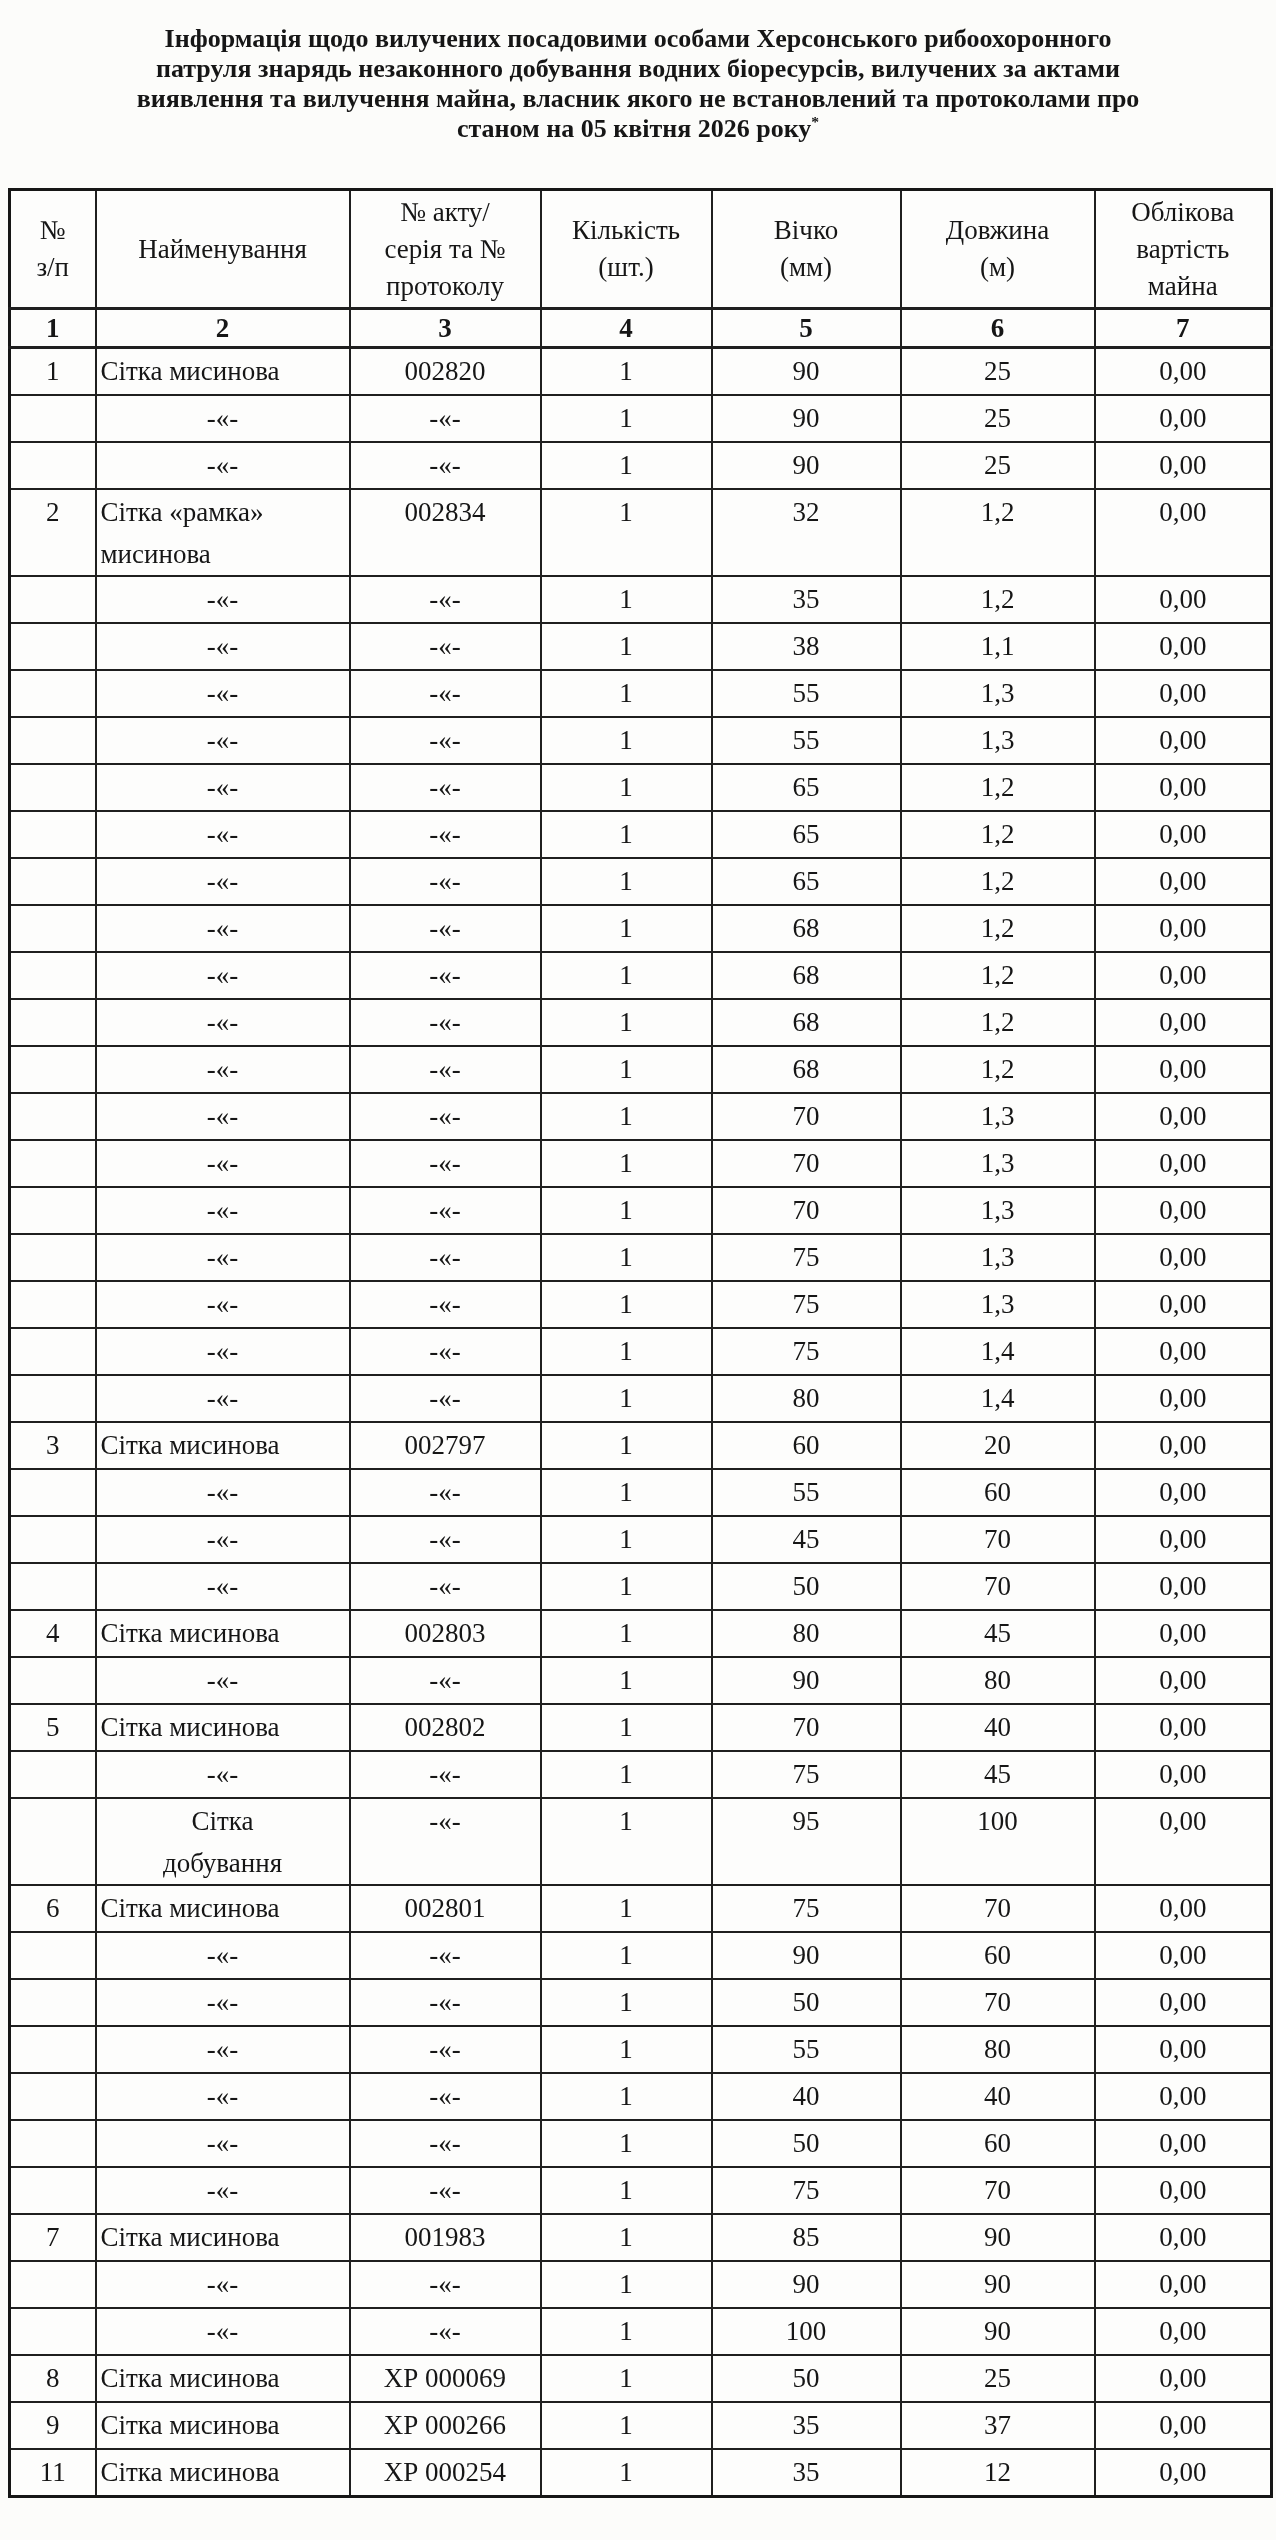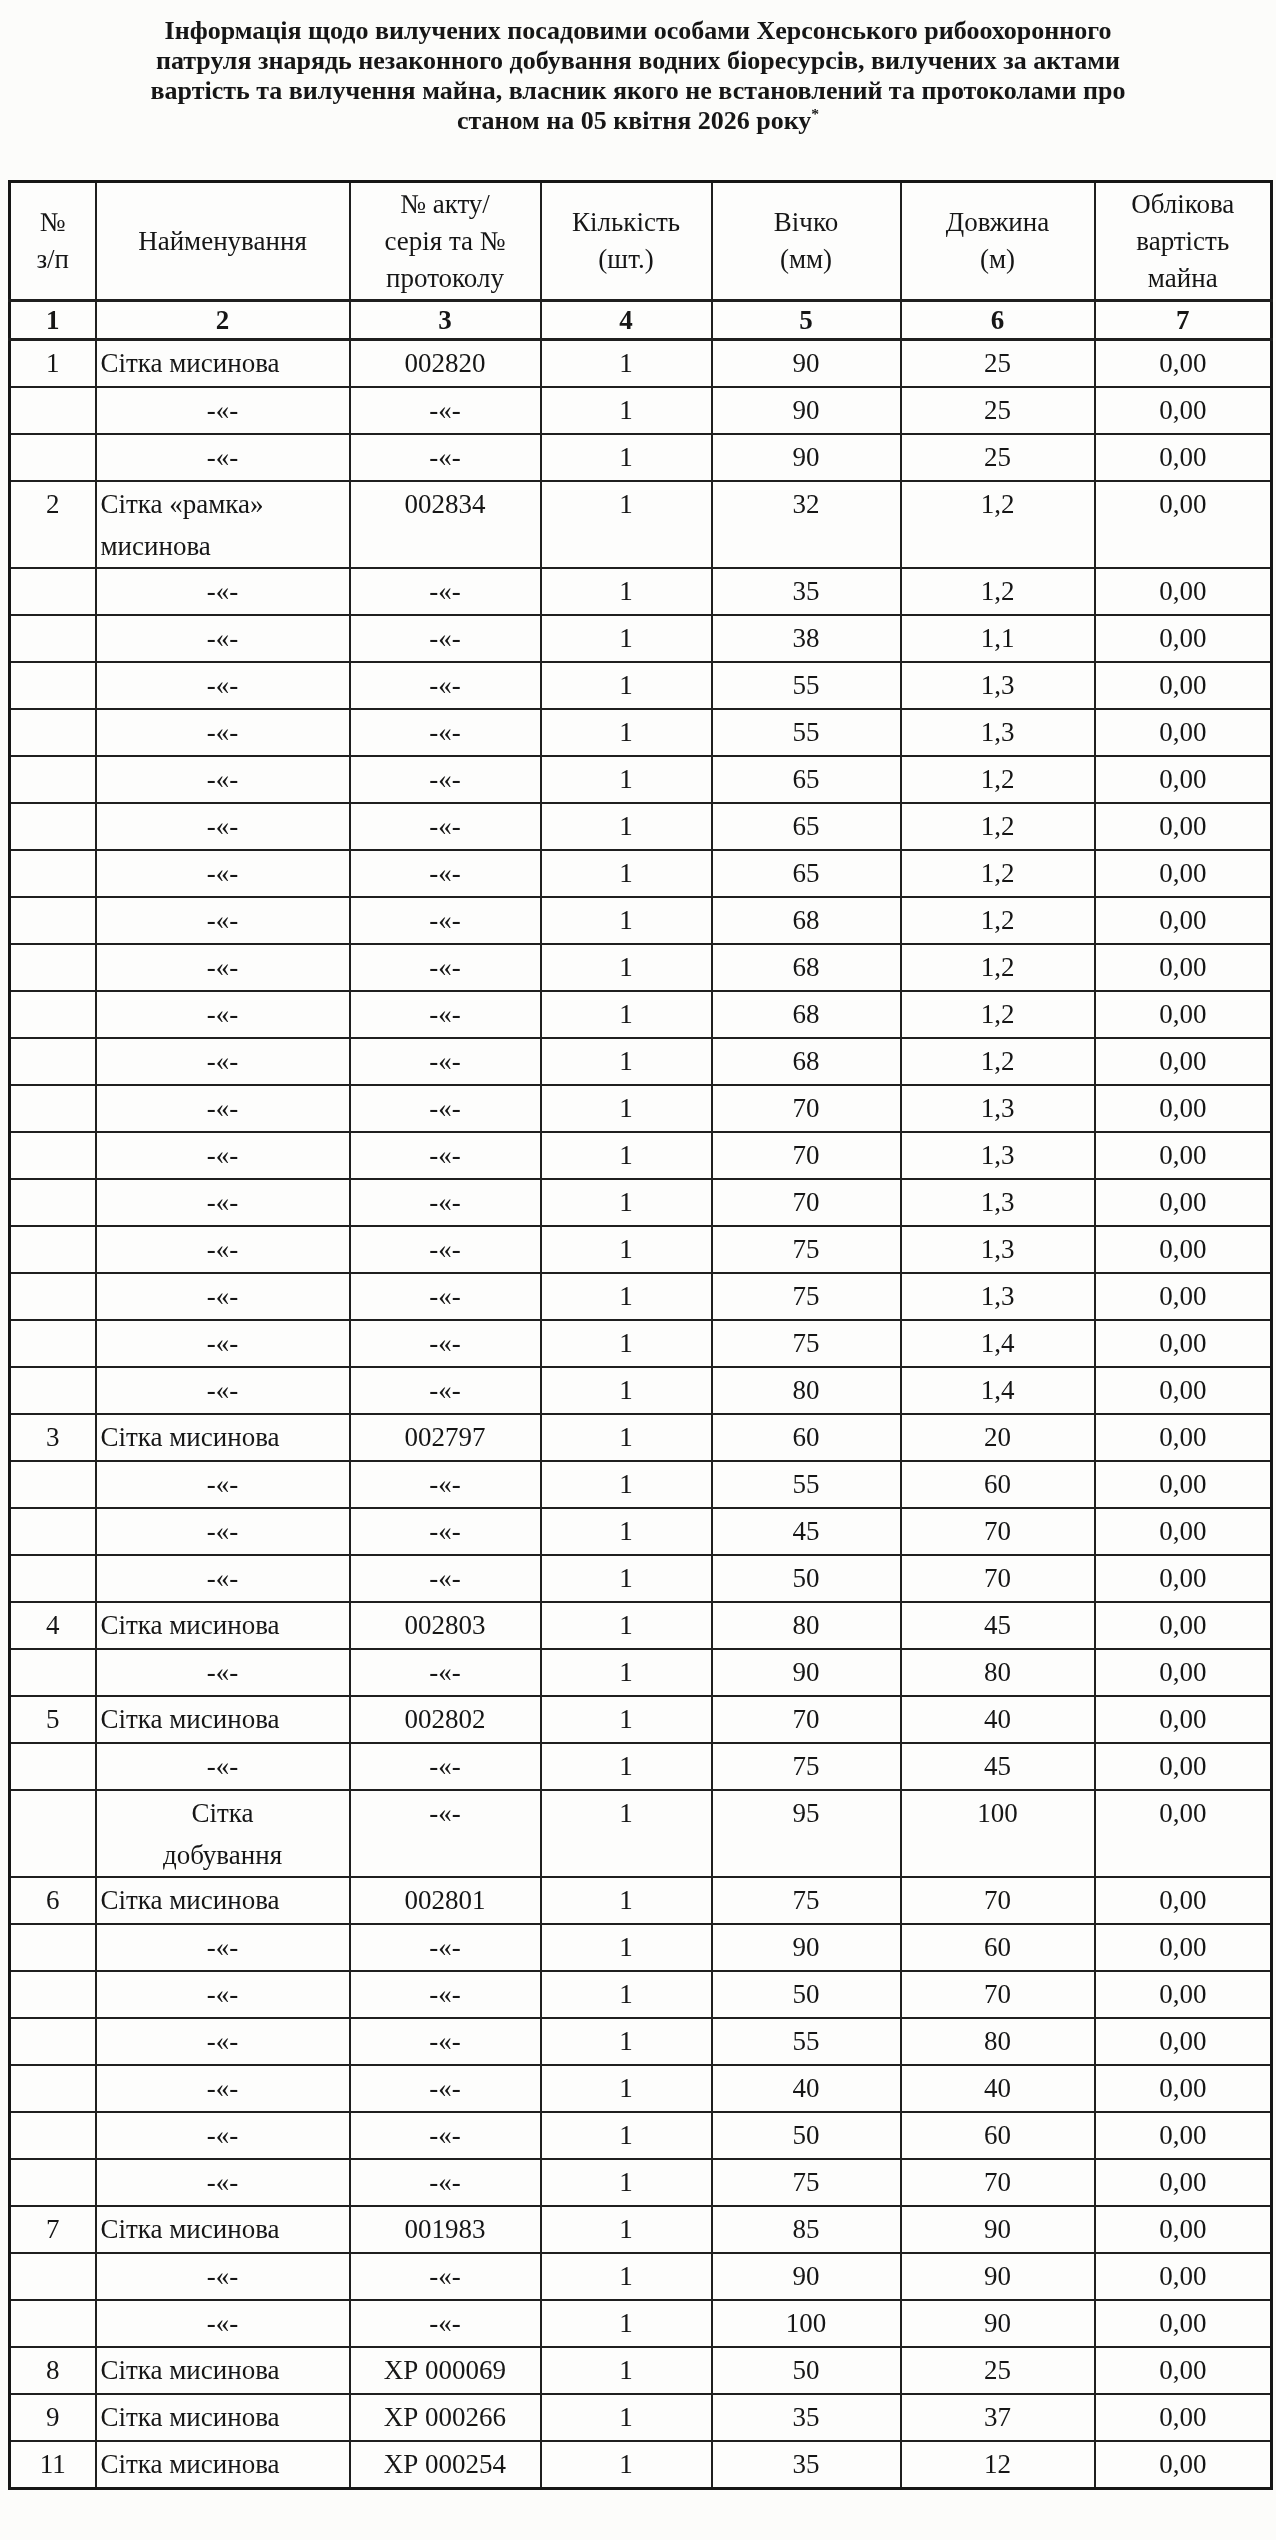--- a/index.html
+++ b/index.html
@@ -10,21 +10,21 @@
     font-family: "Liberation Serif", serif;
   }
   .page {
     width: 1276px;
     min-height: 2540px;
     box-sizing: border-box;
     padding-top: 8px;
   }
   .doc-title {
     width: 1120px;
-    margin: 8px auto;
+    margin: 16px auto;
     text-align: center;
     font-weight: bold;
     font-size: 26px;
     line-height: 30px;
   }
   .title-line { white-space: nowrap; }
   .footnote-mark {
     font-size: 60%;
     vertical-align: super;
     line-height: 0;
@@ -77,21 +77,21 @@
   .doc-table tbody td.name-center { text-align: center; }
 </style>
 </head>
 <body>
 
 <div class="page">
 
   <div class="doc-title">
     <div class="title-line">Інформація щодо вилучених посадовими особами Херсонського рибоохоронного</div>
     <div class="title-line">патруля знарядь незаконного добування водних біоресурсів, вилучених за актами</div>
-    <div class="title-line">вартість та вилучення майна, власник якого не встановлений та протоколами про</div>
+    <div class="title-line">виявлення та вилучення майна, власник якого не встановлений та протоколами про</div>
     <div class="title-line"><span>станом на 05 квітня 2026 року</span><span class="footnote-mark">*</span></div>
   </div>
 
   <table class="doc-table">
     <colgroup>
       <col style="width:86px">
       <col style="width:254px">
       <col style="width:191px">
       <col style="width:171px">
       <col style="width:189px">

